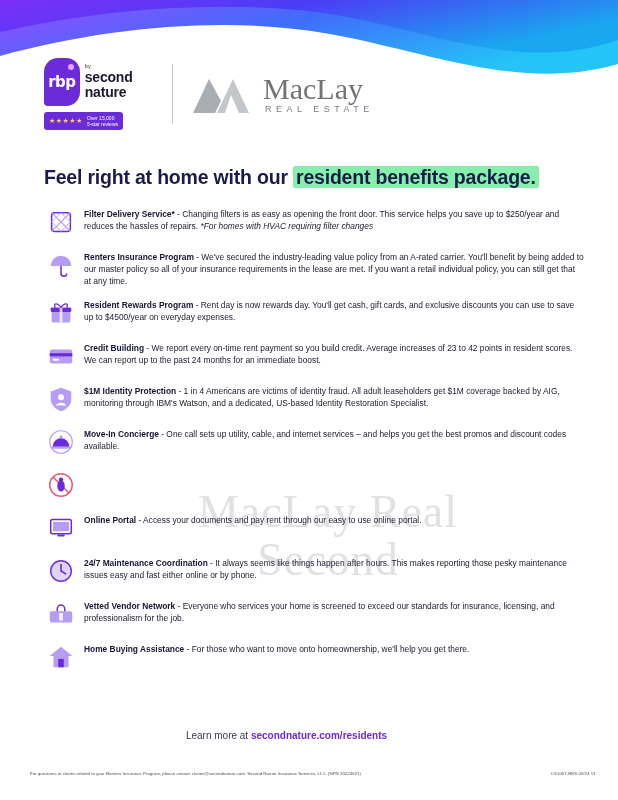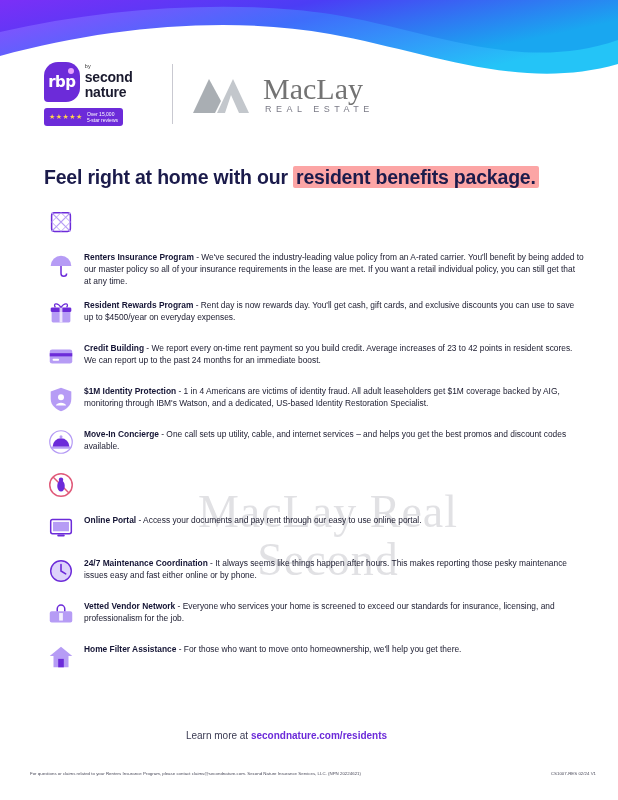--- a/index.html
+++ b/index.html
@@ -40,21 +40,21 @@
     display: flex;
     flex-direction: column;
     align-items: flex-start;
   }
   .rbp-top {
     display: flex;
     align-items: center;
     gap: 5px;
   }
   .rbp-badge {
-    width: 42px; height: 40px;
+    width: 42px; height: 48px;
     background: #6c2bd9;
     border-radius: 14px 14px 14px 4px;
     position: relative;
     display: flex;
     align-items: center;
     justify-content: center;
     text-align: center;
   }
   .rbp-badge span {
     color: #fff;
@@ -121,21 +121,21 @@
     position: absolute;
     top: 166px;
     left: 44px;
     width: 540px;
     font-size: 19.5px;
     font-weight: bold;
     color: #1b1b4b;
     letter-spacing: -.2px;
   }
   .headline .hl {
-    background: #fca5a5;
+    background: #86efac;
     color: #1b1b4b;
     padding: 0 3px;
     border-radius: 2px;
   }
 
   
   .list {
     position: absolute;
     top: 206px;
     left: 44px;
@@ -285,20 +285,21 @@
 
 <div class="list" id="benefit-list">
     <div class="item">
       <div class="ico">
         <svg viewBox="0 0 32 32" width="30" height="30">
           <rect x="6" y="6" width="20" height="20" rx="3" fill="none" stroke="#6c2bd9" stroke-width="1.6"></rect>
        <path d="M6 6 L26 26 M26 6 L6 26" stroke="#b69cf5" stroke-width="1.4"></path>
        <path d="M16 6 L6 16 M16 6 L26 16 M16 26 L6 16 M16 26 L26 16" stroke="#b69cf5" stroke-width="1"></path>
         </svg>
       </div>
+      <div class="txt"><b>Filter Delivery Service*</b><span> - Changing filters is as easy as opening the front door. This service helps you save up to $250/year and reduces the hassles of repairs. </span><i>*For homes with HVAC requiring filter changes</i></div>
     </div>
     <div class="item">
       <div class="ico">
         <svg viewBox="0 0 32 32" width="30" height="30">
           <path d="M5 17 A11 11 0 0 1 27 17 Z" fill="#b69cf5"></path>
        <path d="M16 17 L16 25 a3 3 0 0 0 6 0" fill="none" stroke="#6c2bd9" stroke-width="1.6"></path>
         </svg>
       </div>
       <div class="txt"><b>Renters Insurance Program</b><span> - We've secured the industry-leading value policy from an A-rated carrier. You'll benefit by being added to our master policy so all of your insurance requirements in the lease are met. If you want a retail individual policy, you can still get that at any time.</span></div>
     </div>
@@ -383,21 +384,21 @@
       </div>
       <div class="txt"><b>Vetted Vendor Network</b><span> - Everyone who services your home is screened to exceed our standards for insurance, licensing, and professionalism for the job.</span></div>
     </div>
     <div class="item">
       <div class="ico">
         <svg viewBox="0 0 32 32" width="30" height="30">
           <path d="M16 5 L28 15 H24 V27 H8 V15 H4 Z" fill="#b69cf5"></path>
        <rect x="13" y="18" width="6" height="9" fill="#6c2bd9"></rect>
         </svg>
       </div>
-      <div class="txt"><b>Home Filter Assistance</b><span> - For those who want to move onto homeownership, we'll help you get there.</span></div>
+      <div class="txt"><b>Home Buying Assistance</b><span> - For those who want to move onto homeownership, we'll help you get there.</span></div>
     </div>
   </div>
 
 <div class="learn">
   <span>Learn more at </span><a href="#">secondnature.com/residents</a>
 </div>
 <div class="legal">For questions or claims related to your Renters Insurance Program, please contact claims@secondnature.com. Second Nature Insurance Services, LLC. (NPN 20224621)</div>
 <div class="legal-right">CS1007-RES 02/24 V1</div>
 
 </body></html>

